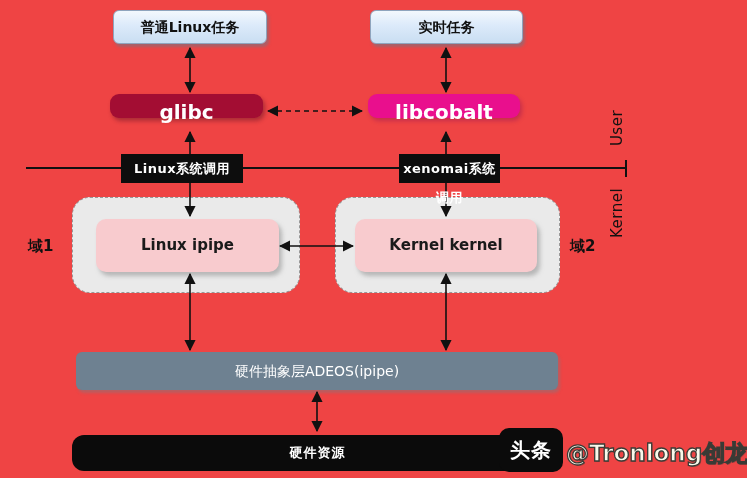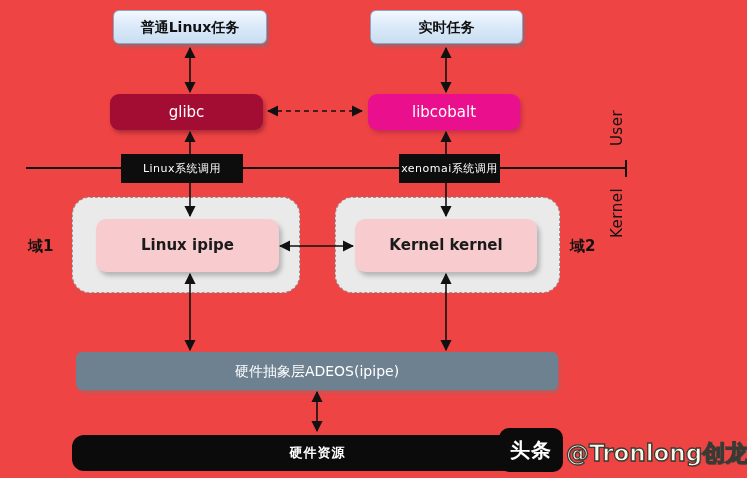--- a/index.html
+++ b/index.html
@@ -29,32 +29,32 @@
     border:1px solid #8fa4bd;border-radius:6px;
     font-size:14px;font-weight:bold;color:#111;
     box-shadow:2px 3px 3px rgba(110,120,135,.55);
     z-index:2;
   }
   .task-normal{left:113px;top:10px;width:154px;}
   .task-rt{left:370px;top:10px;width:153px;}
 
   
   .lib-box{
-    height:36px;line-height:36px;text-align:center;
-    border-radius:9px;font-size:15px;font-weight:normal;color:#fff;
+    height:24px;line-height:36px;text-align:center;
+    border-radius:9px;font-size:20px;font-weight:bold;color:#fff;
     z-index:2;
   }
   .glibc{left:110px;top:94px;width:153px;background:#a30d33;box-shadow:2px 3px 4px rgba(90,15,35,.45);}
   .libcobalt{left:368px;top:94px;width:152px;background:#e90f8d;box-shadow:2px 3px 4px rgba(140,15,85,.4);}
 
   
   .syscall-box{
     height:29px;line-height:29px;text-align:center;
     background:#0d0d0d;color:#fff;
-    font-size:11px;font-weight:normal;letter-spacing:.5px;
+    font-size:13px;font-weight:bold;letter-spacing:.5px;
     z-index:5;
   }
   .syscall-linux{left:121px;top:154px;width:122px;}
   .syscall-xenomai{left:363px;top:154px;width:101px;margin-left:36px;}
 
   
   .side-label{
     font-size:15px;color:#111;text-align:center;
     transform:rotate(-90deg);z-index:2;letter-spacing:.5px;
   }

